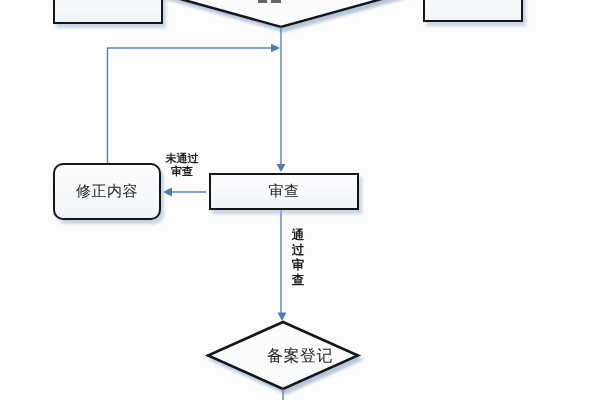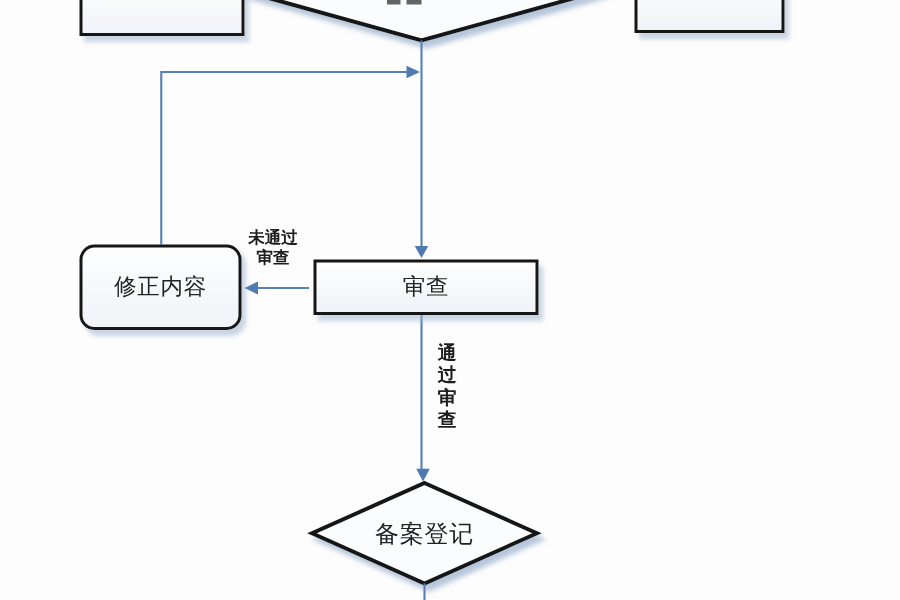--- a/index.html
+++ b/index.html
@@ -32,21 +32,21 @@
     text-align: center;
     word-break: break-all;
     line-height: 13px;
     font-size: 11px;
   }
   .fail-label { left: 162px; top: 152px; width: 40px; }
   .pass-label { left: 291px; top: 227px; width: 14px; font-size: 12.5px; line-height: 15px; }
   .diamond-label {
     position: absolute;
     left: 233px; top: 346px; width: 100px;
-    text-align: center;
+    text-align: right;
     color: #222222;
     font-size: 16px;
     letter-spacing: 0.5px;
   }
 </style>
 </head>
 <body>
 
 <div class="stage">
 

